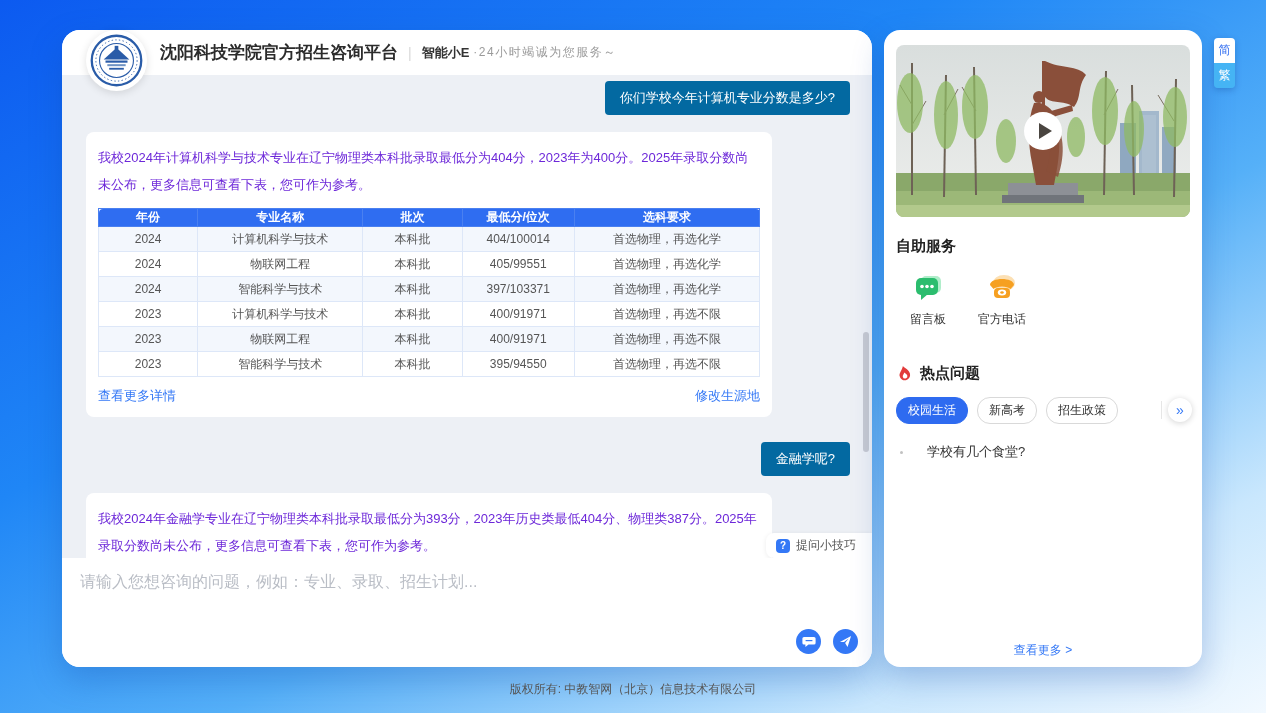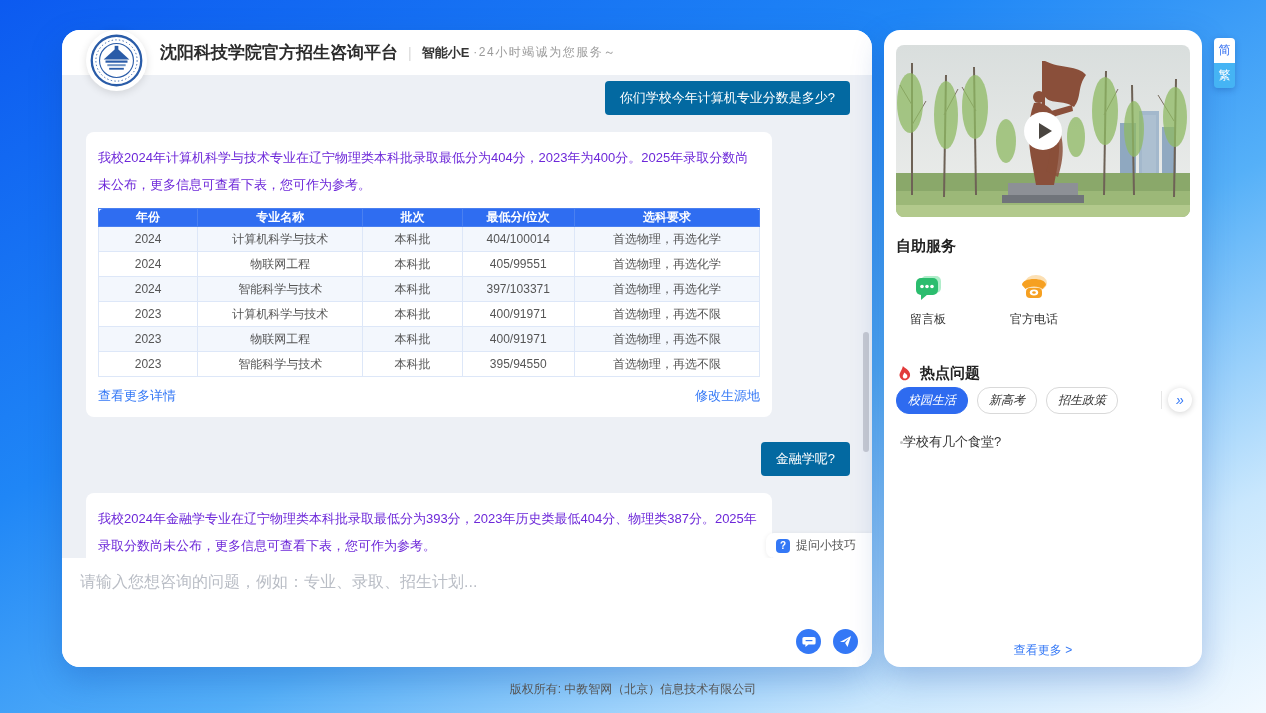--- a/index.html
+++ b/index.html
@@ -64,34 +64,34 @@
     background:#fff; border-radius:16px; padding:12px; box-shadow:0 12px 32px rgba(15,70,170,.28); }
   .video { position:relative; width:294px; height:172px; border-radius:8px; overflow:hidden;
     margin-top:3px; cursor:pointer; }
   .play-btn { position:absolute; left:50%; top:50%; transform:translate(-50%,-50%);
     width:38px; height:38px; border-radius:50%; background:#fff;
     display:flex; align-items:center; justify-content:center; }
   .play-tri { width:0; height:0; border-left:13px solid #4a4540; border-top:8px solid transparent;
     border-bottom:8px solid transparent; margin-left:4px; }
   .section-title { font-size:15px; font-weight:bold; color:#222; }
   .services-title { margin-top:20px; }
-  .services-row { display:flex; gap:64px; margin:15px 0 0 14px;text-align:center; }
+  .services-row { display:flex; gap:32px; margin:15px 0 0 14px;text-align:center; }
   .service-item { display:flex; flex-direction:column; align-items:center; gap:8px;
     font-size:12px; color:#333; cursor:pointer; }
   .hot-title-row { display:flex; align-items:center; gap:7px; margin-top:36px; }
-  .tags-row { position:relative; display:flex; align-items:center; gap:9px; margin-top:5px; height:24px;font-style:italic; }
+  .tags-row { position:relative; display:flex; align-items:center; gap:9px; margin-top:15px; height:24px; }
   .tag { font-size:12px; padding:4px 11px; border-radius:13px; border:1px solid #d9d9d9;
     color:#333; background:#fff; cursor:pointer; }
   .tag.active { background:#2e6bf0; border-color:#2e6bf0; color:#fff; }
   .tags-divider { position:absolute; right:28px; top:3px; width:1px; height:18px; background:#e6e6e6; }
   .expand-btn { position:absolute; right:-2px; top:0; width:24px; height:24px; border-radius:50%;
     background:#fff; box-shadow:0 1px 6px rgba(0,0,0,.18); color:#3478f6;
     display:flex; align-items:center; justify-content:center; font-size:14px; cursor:pointer; }
   .question-item { margin:21px 0 0 4px; font-size:13px; color:#333; display:flex;
-    align-items:center; gap:0; cursor:pointer; }
+    align-items:center; gap:24px; cursor:pointer; }
   .q-bullet { width:3px; height:3px; background:#c2c2c2; border-radius:50%; }
   .side-more { position:absolute; bottom:8px; left:0; right:0; text-align:center;
     color:#3478f6; font-size:12px; cursor:pointer; }
 
   
   .lang-toggle { position:absolute; left:1214px; top:38px; width:21px; border-radius:4px;
     overflow:hidden; box-shadow:0 2px 6px rgba(0,40,120,.25); }
   .lang-btn { font-size:12px; text-align:center; padding:4px 0; cursor:pointer; }
   .lang-simplified { background:#fff; color:#2e6bf0; }
   .lang-traditional { background:#45b4f4; color:#fff; }

